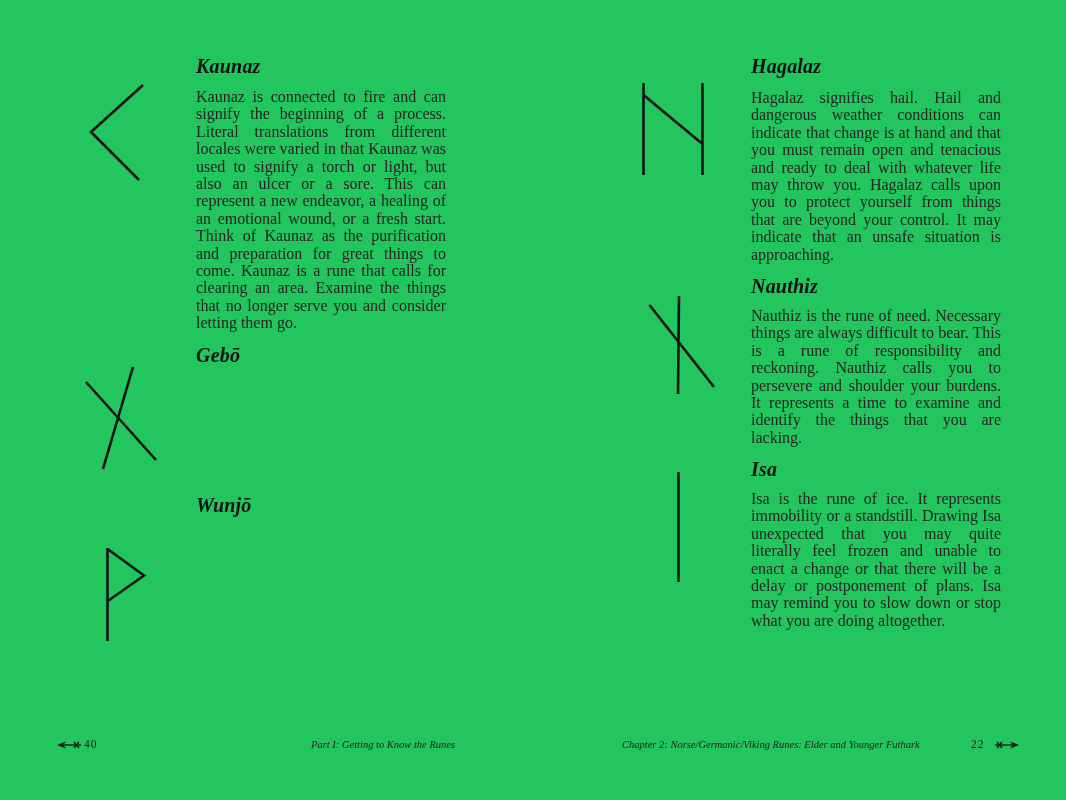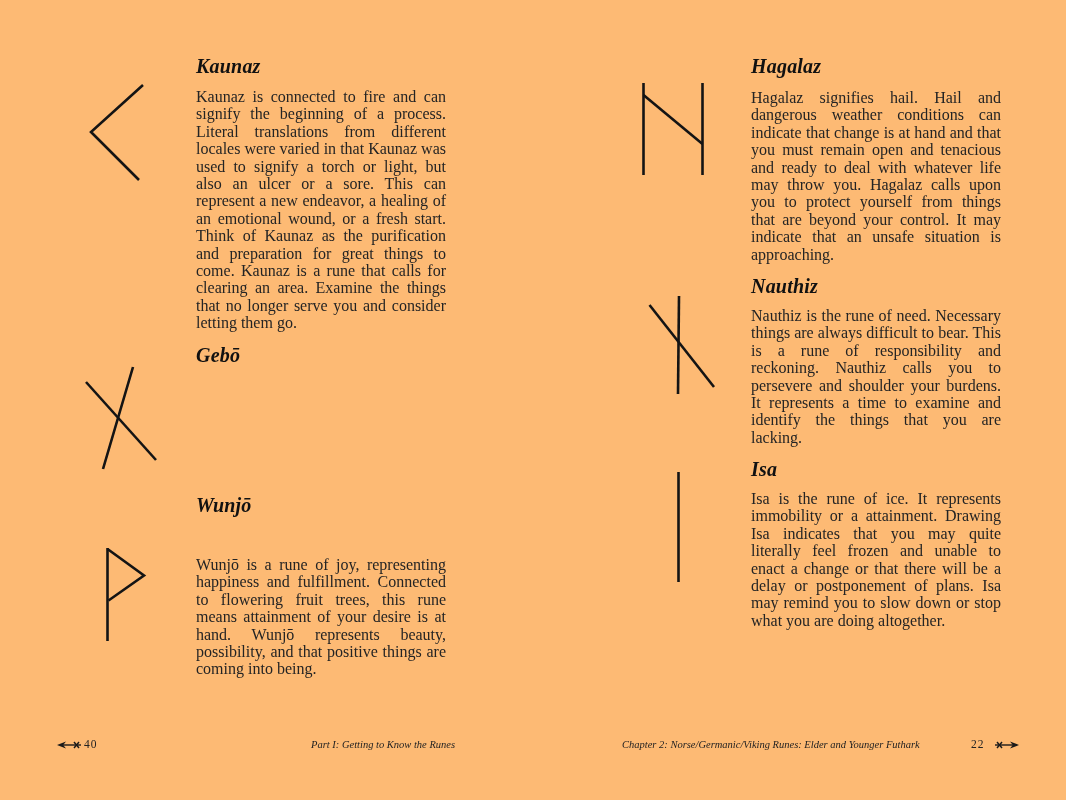--- a/index.html
+++ b/index.html
@@ -1,19 +1,19 @@
 <!DOCTYPE html>
 <html><head>
 <meta charset="utf-8">
 <style>
   html,body{margin:0;padding:0;background:#e8e8e8;}
   .spread{
     position:relative;
     width:1066px;height:800px;
-    background:#fdba74;
+    background:#22c55e;
     margin:0 auto;
     overflow:hidden;
     font-family:"Liberation Serif","DejaVu Serif",serif;
     color:#1e1e1e;
   }
   .rune-title{
     position:absolute;
     margin:0;
     font-size:20px;
     line-height:22px;
@@ -70,42 +70,41 @@
     <line x1="49" y1="3" x2="19" y2="105"></line>
     <line x1="2" y1="18" x2="72" y2="96"></line>
   </svg>
   <h2 class="rune-title" style="left:196px;top:344px">Gebō</h2>
 
   <svg class="rune-glyph" style="left:104px;top:546px" width="44" height="97" viewBox="0 0 44 97">
     <line x1="3.5" y1="2" x2="3.5" y2="95"></line>
     <polyline points="3.5,3 40,29.5 4.5,54.5"></polyline>
   </svg>
   <h2 class="rune-title" style="left:196px;top:494px">Wunjō</h2>
-  <p class="rune-body" style="left:196px;top:556px">Wunjō is a rune of joy, representing happiness and fulfillment. Connected to flowering fruit trees, this rune means attainment of your desire is at hand. Wunjō represents beauty, possibility, and that positive things are coming into being.</p>
 
   <svg class="rune-glyph" style="left:641px;top:81px" width="64" height="96" viewBox="0 0 64 96">
     <line x1="2.5" y1="2" x2="2.5" y2="94"></line>
     <line x1="61.5" y1="2" x2="61.5" y2="94"></line>
     <line x1="2.5" y1="14" x2="61.5" y2="63"></line>
   </svg>
   <h2 class="rune-title" style="left:751px;top:55px">Hagalaz</h2>
   <p class="rune-body" style="left:751px;top:89px">Hagalaz signifies hail. Hail and dangerous weather conditions can indicate that change is at hand and that you must remain open and tenacious and ready to deal with whatever life may throw you. Hagalaz calls upon you to protect yourself from things that are beyond your control. It may indicate that an unsafe situation is approaching.</p>
 
   <svg class="rune-glyph" style="left:647px;top:293px" width="70" height="104" viewBox="0 0 70 104">
     <line x1="32" y1="3" x2="31" y2="101"></line>
     <line x1="2.5" y1="12" x2="67" y2="94"></line>
   </svg>
   <h2 class="rune-title" style="left:751px;top:275px">Nauthiz</h2>
   <p class="rune-body" style="left:751px;top:307px">Nauthiz is the rune of need. Necessary things are always difficult to bear. This is a rune of responsibility and reckoning. Nauthiz calls you to persevere and shoulder your burdens. It represents a time to examine and identify the things that you are lacking.</p>
 
   <svg class="rune-glyph" style="left:675px;top:470px" width="8" height="114" viewBox="0 0 8 114">
     <line x1="3.5" y1="2" x2="3.5" y2="112"></line>
   </svg>
   <h2 class="rune-title" style="left:751px;top:458px">Isa</h2>
-  <p class="rune-body" style="left:751px;top:490px">Isa is the rune of ice. It represents immobility or a attainment. Drawing Isa indicates that you may quite literally feel frozen and unable to enact a change or that there will be a delay or postponement of plans. Isa may remind you to slow down or stop what you are doing altogether.</p>
+  <p class="rune-body" style="left:751px;top:490px">Isa is the rune of ice. It represents immobility or a standstill. Drawing Isa unexpected that you may quite literally feel frozen and unable to enact a change or that there will be a delay or postponement of plans. Isa may remind you to slow down or stop what you are doing altogether.</p>
 
   <svg class="arrow-ornament" style="left:57px;top:740px" width="25" height="10" viewBox="0 0 25 10">
     <line x1="5" y1="5" x2="24" y2="5"></line>
     <path class="head" d="M0,5 L9,1.5 L6.2,5 L9,8.5 Z"></path>
     <line x1="17" y1="2" x2="22" y2="8"></line>
     <line x1="17" y1="8" x2="22" y2="2"></line>
   </svg>
   <span class="page-number" style="left:84px;top:738px">40</span>
   <span class="footer-text" style="left:311px;top:738px">Part I: Getting to Know the Runes</span>
 

